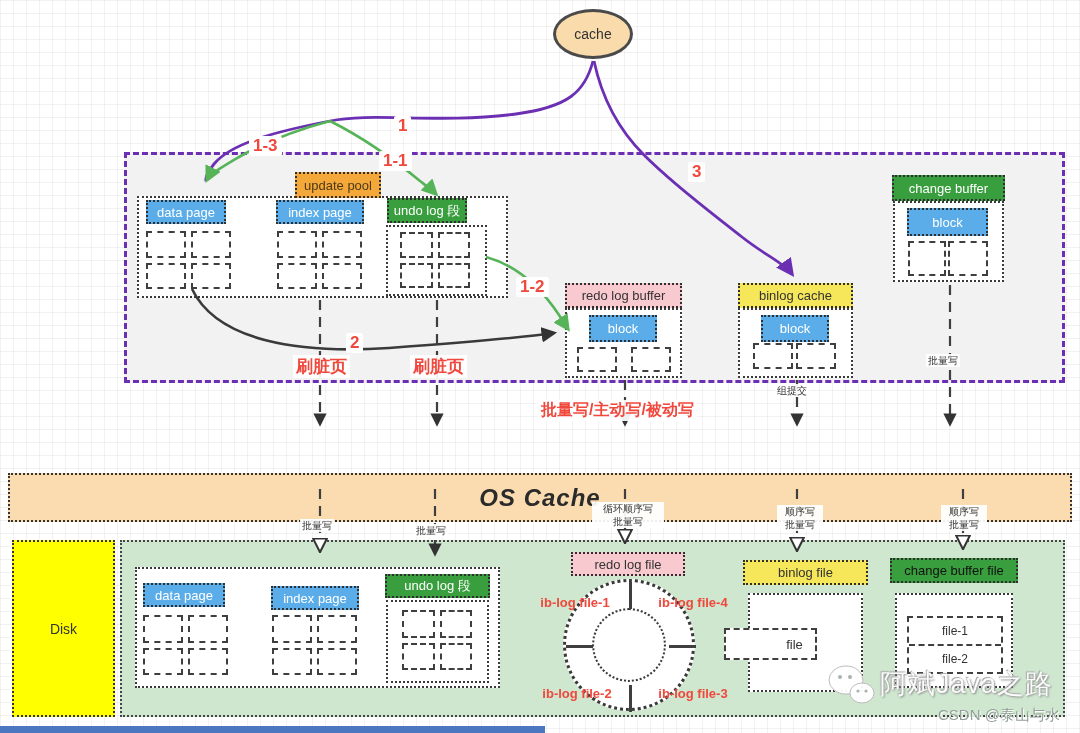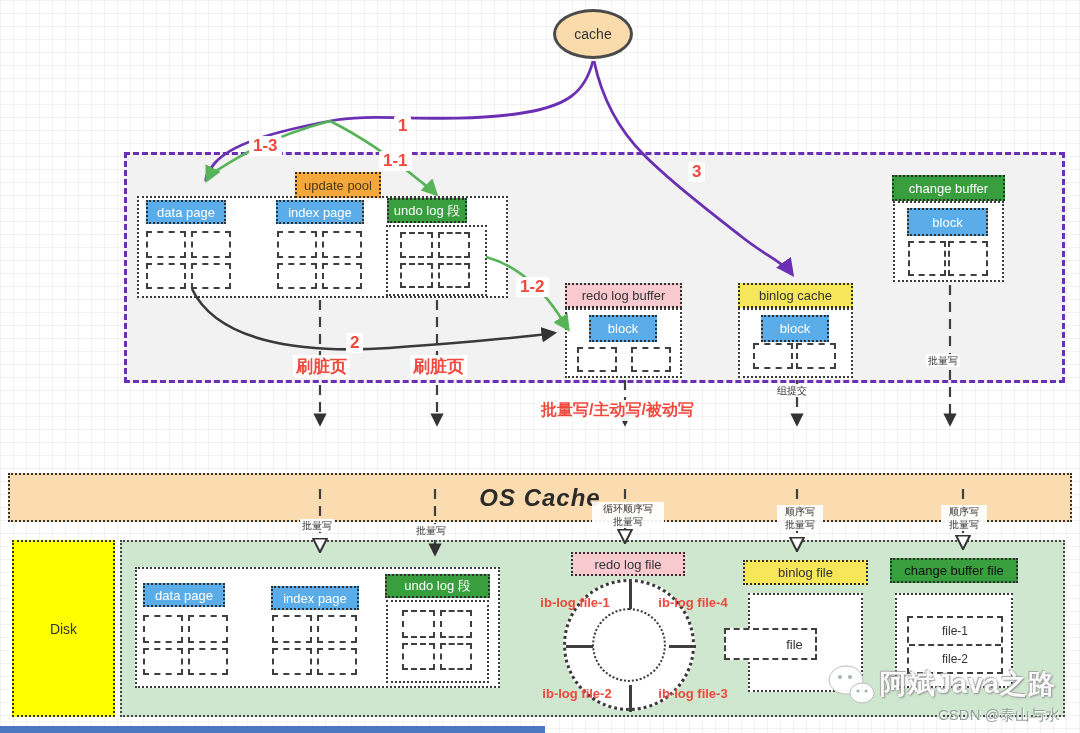--- a/index.html
+++ b/index.html
@@ -31,21 +31,21 @@
   .grid2{display:grid;grid-template-columns:1fr 1fr;gap:5px;z-index:3;}
   
   .note{font-size:10px;color:#333;background:rgba(255,255,255,0.92);padding:0 2px;text-align:center;line-height:1.3;z-index:7;}
   .rednote{color:#f0483c;font-weight:bold;background:rgba(255,255,255,0.92);padding:0 3px;z-index:7;}
   .numlbl{color:#f0483c;font-weight:bold;font-size:17px;background:#fff;padding:0 4px;border-radius:2px;z-index:7;}
   .iblbl{color:#f0483c;font-weight:bold;font-size:13px;text-align:center;z-index:7;}
   
   .donut{border:3px dotted #3a3a3a;border-radius:50%;background:#fff;z-index:2;}
   .tick{background:#3f3f3f;z-index:3;}
   svg.wires{position:absolute;left:0;top:0;z-index:6;pointer-events:none;}
-  .wm-big{font-size:27px;font-weight:bold;color:rgba(255,255,255,0.95);
+  .wm-big{font-size:27px;font-weight:normal;color:rgba(255,255,255,0.95);
           text-shadow:1px 1px 2px #8f8f8f,-1px -1px 1px #a8a8a8;z-index:9;letter-spacing:1px;}
   .wm-small{font-size:15px;color:#93a09a;text-shadow:1px 1px 0 #fff;z-index:9;}
   .ellipse{background:#fadbab;border:3px solid #4a4a4a;border-radius:50%;display:flex;align-items:center;justify-content:center;font-size:14px;color:#333;z-index:4;}
   .bluebar{background:#4a77c0;z-index:8;}
 </style>
 </head>
 <body>
 
 <div id="canvas">
 

